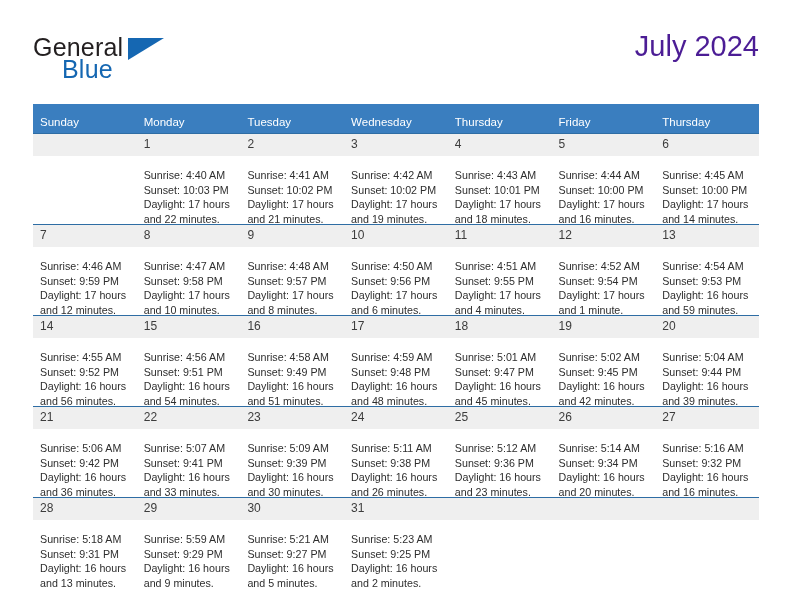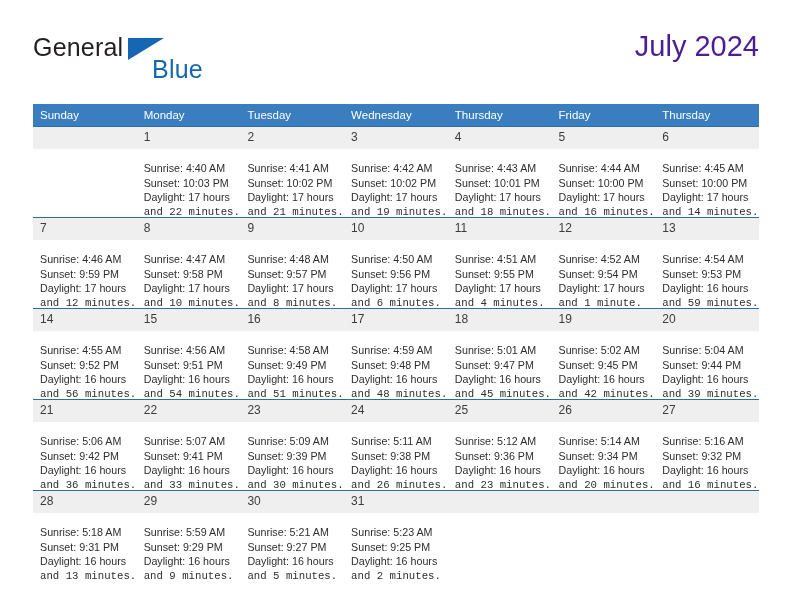--- a/index.html
+++ b/index.html
@@ -46,21 +46,20 @@
     font-family: "Liberation Sans", sans-serif;
   }
   .brand-blue {
     display: block;
     font-size: 25px;
     line-height: 26px;
     letter-spacing: 0.2px;
     color: #1567b2;
     margin-left: 29px;
     margin-top: -4px;
-    text-align: center;
   }
   .brand-triangle {
     position: absolute;
     left: 95px;
     top: 4px;
     width: 0;
     height: 0;
     border-left: 36px solid #1567b2;
     border-bottom: 22px solid transparent;
   }
@@ -92,21 +91,21 @@
     width: 726px;
     border-collapse: collapse;
     table-layout: fixed;
   }
   .calendar th {
     background: #3a7ebf;
     color: #ffffff;
     font-size: 11.5px;
     font-weight: normal;
     text-align: left;
-    padding: 5px 0 5px 7px;
+    padding: 12px 0 5px 7px;
     height: 11px;
     border: none;
   }
   .calendar td {
     vertical-align: top;
     padding: 0;
     border: none;
     width: 103.71px;
   }
   .week-row > td {
@@ -129,21 +128,20 @@
     box-sizing: border-box;
   }
   .cellbody div {
     font-size: 10.7px;
     line-height: 14.6px;
     color: #2e2e2e;
     white-space: nowrap;
   }
   .cellbody .daylight-line2 {
     white-space: nowrap;
-    font-family: Liberation Mono, monospace;
   }
 </style>
 </head>
 <body>
 
 <div class="page">
 
   <div class="header">
 
     <div class="brand">

